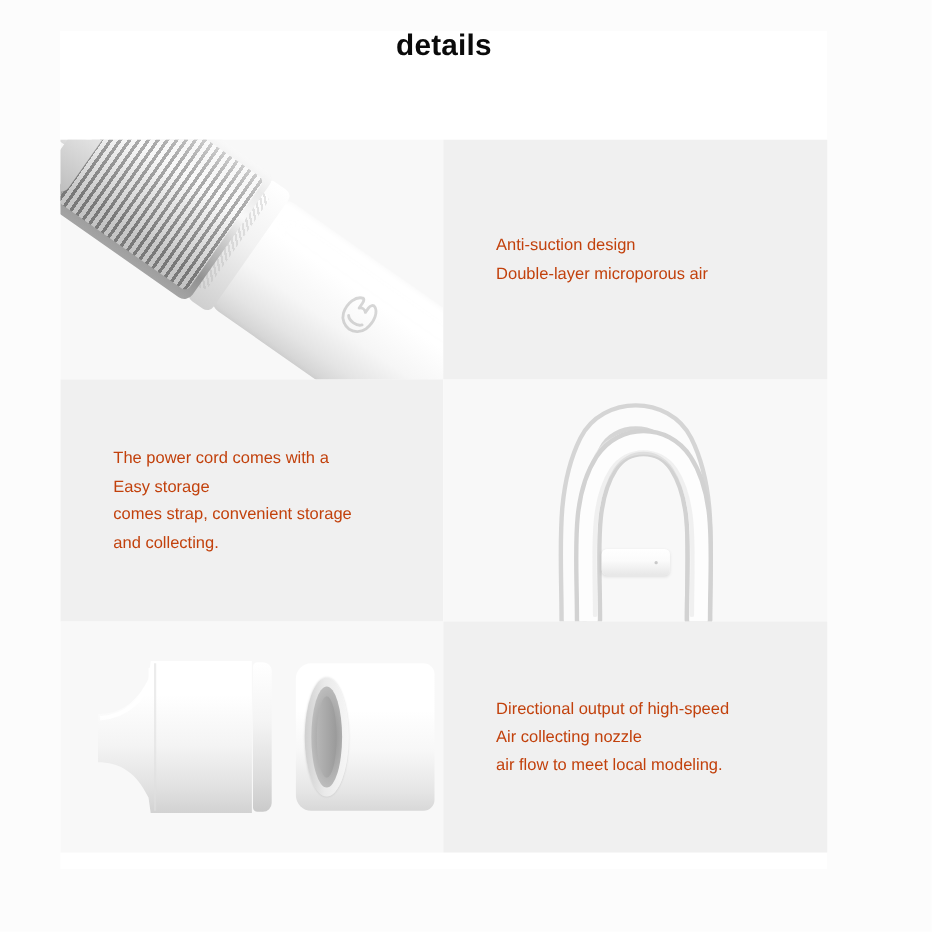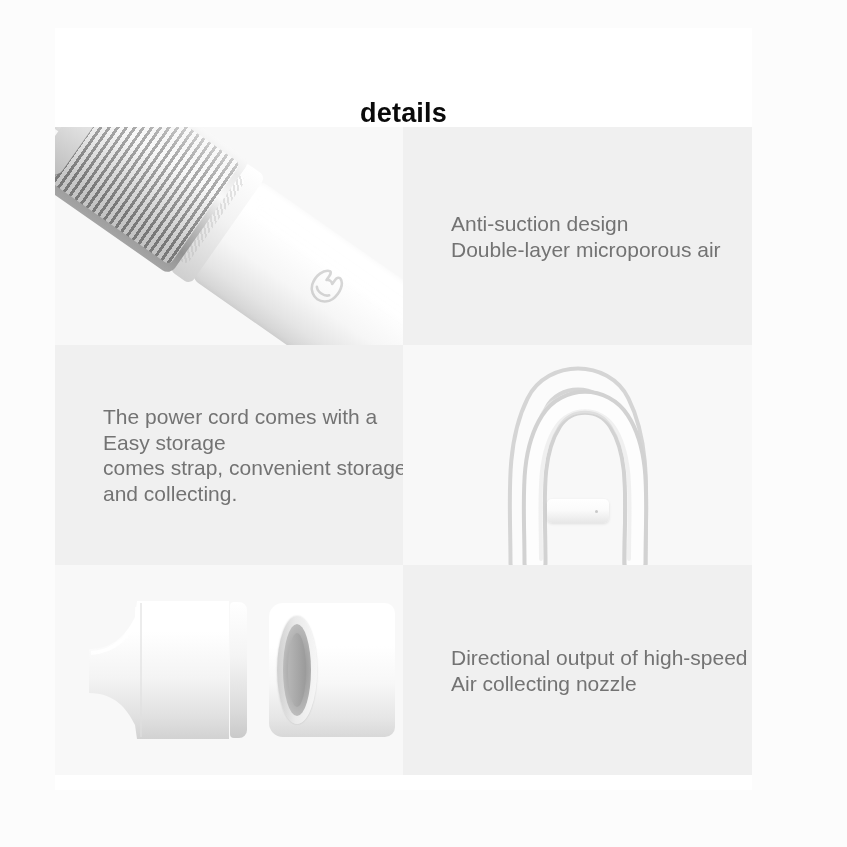--- a/index.html
+++ b/index.html
@@ -29,21 +29,21 @@
     left: 55px;
     top: 28px;
     width: 697px;
     height: 762px;
     background: #ffffff;
   }
 
   .header {
     height: 99px;
     display: flex;
-    align-items: flex-end;
+    align-items: flex-start;
     justify-content: center;
     background: #ffffff;
   }
   .header-title {
     font-size: 27px;
     font-weight: bold;
     color: #0a0a0a;
     letter-spacing: 0.2px;
     line-height: 1;
   }
@@ -63,22 +63,22 @@
   .cell-text  { background: #f0f0f0; }
 
   .text-wrap {
     position: absolute;
     left: 48px;
     top: 50%;
     transform: translateY(-50%);
     right: 14px;
   }
   .t-line {
-    font-size: 21px;
-    color: #737373;
+    font-size: 15px;
+    color: #c2410c;
     line-height: 25.5px;
     white-space: nowrap;
   }
 
   
   .art-inlet { position: absolute; inset: 0; }
 
   .inlet-rot {
     position: absolute;
     left: 50%; top: 50%;
@@ -348,18 +348,19 @@
             <div class="barrel-bore"></div>
             <div class="barrel-bore-inner"></div>
           </div>
         </div>
       </div>
 
       <div class="cell cell-text">
         <div class="text-wrap">
           <div class="t-line">Directional output of high-speed</div>
           <div class="t-line">Air collecting nozzle</div>
+          <div class="t-line">air flow to meet local modeling.</div>
         </div>
       </div>
 
     </div>
   </div>
 </div>
 
 </body></html>

